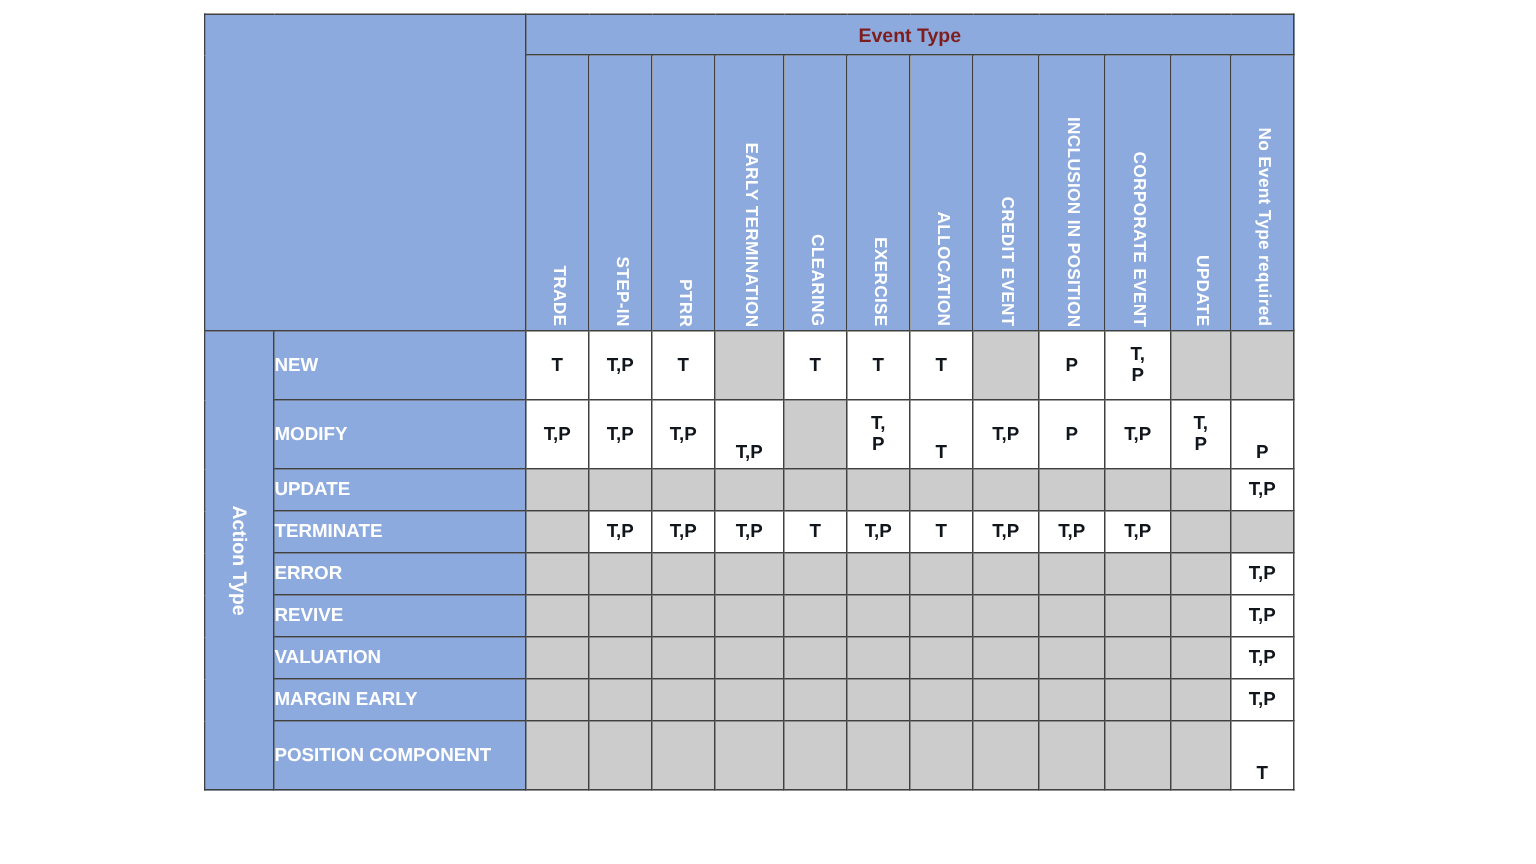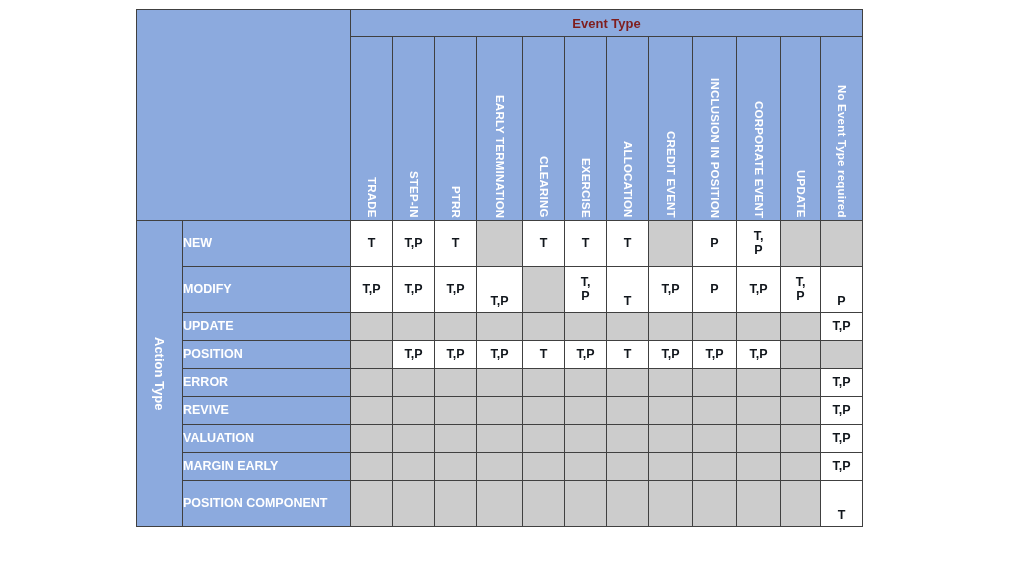--- a/index.html
+++ b/index.html
@@ -288,21 +288,21 @@
           <td class="cell empty"></td>
           <td class="cell empty"></td>
           <td class="cell empty"></td>
           <td class="cell empty"></td>
           <td class="cell empty"></td>
           <td class="cell empty"></td>
           <td class="cell empty"></td>
           <td class="cell">T,P</td>
         </tr>
         <tr style="height: 28px;">
-          <td class="rowhdr">POSITION</td>
+          <td class="rowhdr">TERMINATE</td>
           <td class="cell empty"></td>
           <td class="cell">T,P</td>
           <td class="cell">T,P</td>
           <td class="cell">T,P</td>
           <td class="cell">T</td>
           <td class="cell">T,P</td>
           <td class="cell">T</td>
           <td class="cell">T,P</td>
           <td class="cell">T,P</td>
           <td class="cell">T,P</td>

